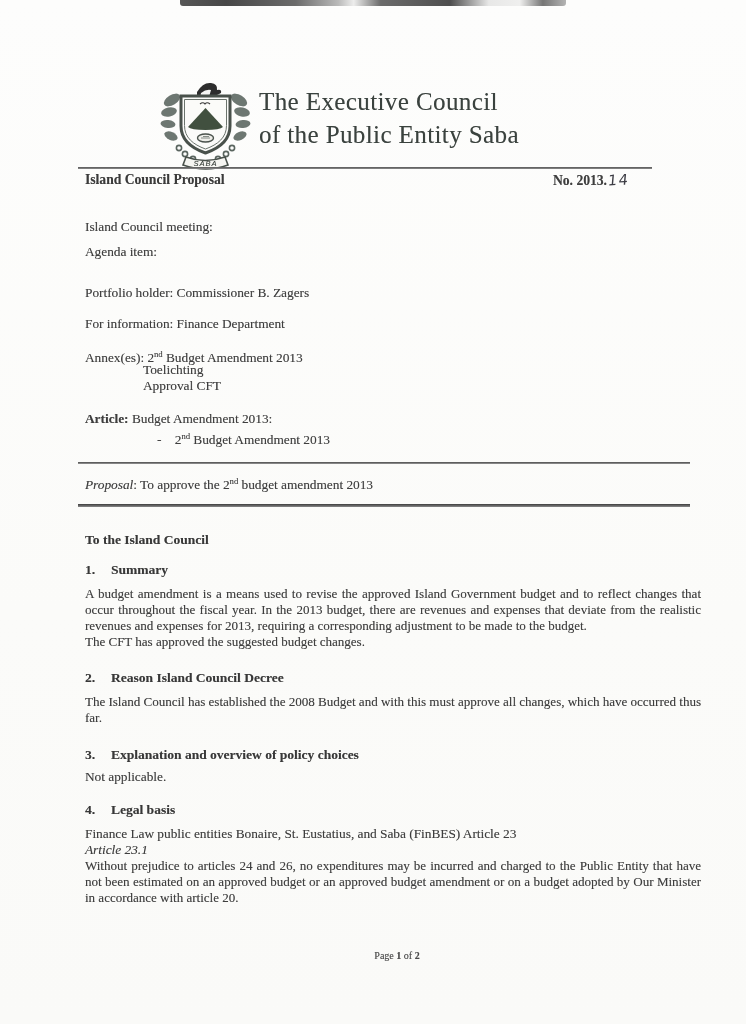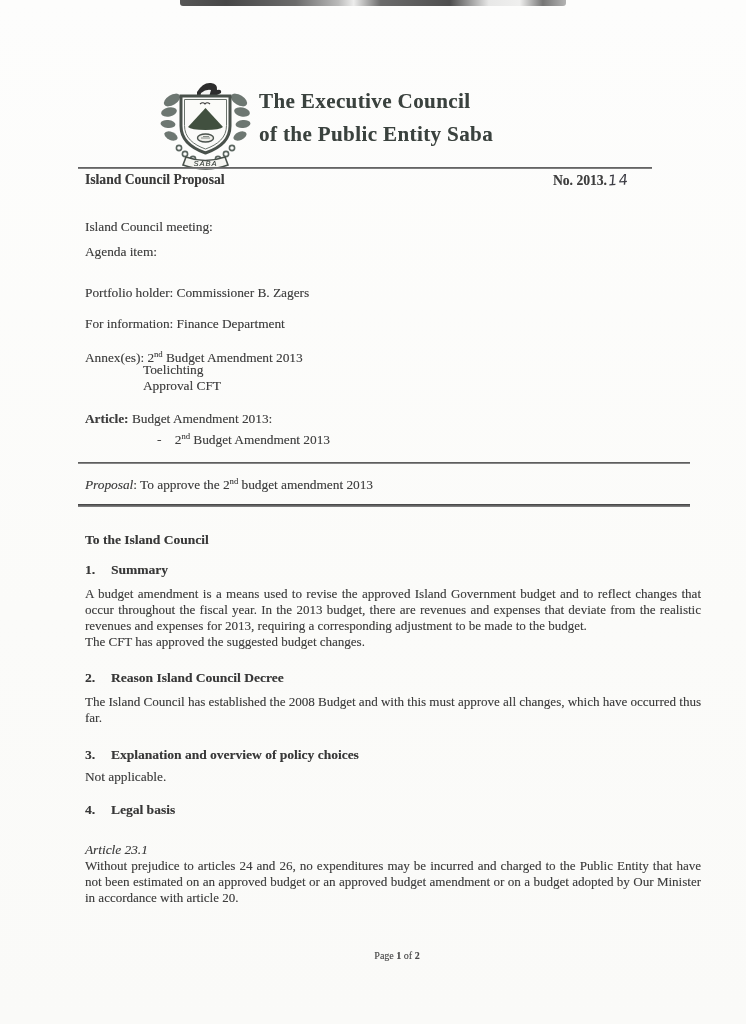--- a/index.html
+++ b/index.html
@@ -20,21 +20,21 @@
       rgba(45,45,45,0.7) 30%, rgba(60,60,60,0.35) 41%,
       rgba(120,120,120,0.12) 45%, rgba(45,45,45,0.7) 52%,
       rgba(35,35,35,0.8) 70%, rgba(110,110,110,0.15) 80%,
       rgba(120,120,120,0.1) 88%, rgba(45,45,45,0.65) 94%,
       rgba(70,70,70,0.4) 100%);
     border-radius: 0 0 3px 3px;
   }
   .logo { position: absolute; left: 159px; top: 78px; width: 93px; height: 95px; font-style: italic; }
   .org-title {
     position: absolute; left: 259px; top: 85px;
-    font-weight: bold; font-size: 21px; line-height: 33px;
+    font-weight: normal; font-size: 25px; line-height: 33px;
     color: #3a423e; letter-spacing: 0.4px; white-space: nowrap;
   }
   .hr { position: absolute; background: #4c4c4c; }
   .hr-header { left: 78px; top: 167px; width: 574px; height: 2px; background: linear-gradient(180deg,#585858,#8a8a8a); }
   .hr-1 { left: 78px; top: 462px; width: 612px; height: 2px; background: linear-gradient(180deg,#4a4a4a,#9a9a9a); }
   .hr-2 { left: 78px; top: 504px; width: 612px; height: 3px; background: linear-gradient(180deg,#3c3c3c,#8a8a8a); }
   .line {
     position: absolute; left: 85px;
     font-size: 13.3px; line-height: 16px; white-space: nowrap; color: #3e3e3e;
   }
@@ -173,20 +173,21 @@
   <div class="para" style="top:694px">The Island Council has established the 2008 Budget and with this must approve all changes, which have occurred thus far.</div>
 
   <div class="line sec-head" style="top:747px">
     <span class="sec-num">3.</span><span>Explanation and overview of policy choices</span>
   </div>
   <div class="line" style="top:769px">Not applicable.</div>
 
   <div class="line sec-head" style="top:802px">
     <span class="sec-num">4.</span><span>Legal basis</span>
   </div>
+  <div class="line" style="top:826px">Finance Law public entities Bonaire, St. Eustatius, and Saba (FinBES) Article 23</div>
   <div class="line i" style="top:842px">Article 23.1</div>
   <div class="para" style="top:858px">Without prejudice to articles 24 and 26, no expenditures may be incurred and charged to the Public Entity that have not been estimated on an approved budget or an approved budget amendment or on a budget adopted by Our Minister in accordance with article 20.</div>
 
   <div class="footer">
     <span>Page</span>
     <span class="b">1</span>
     <span>of</span>
     <span class="b">2</span>
   </div>
 

